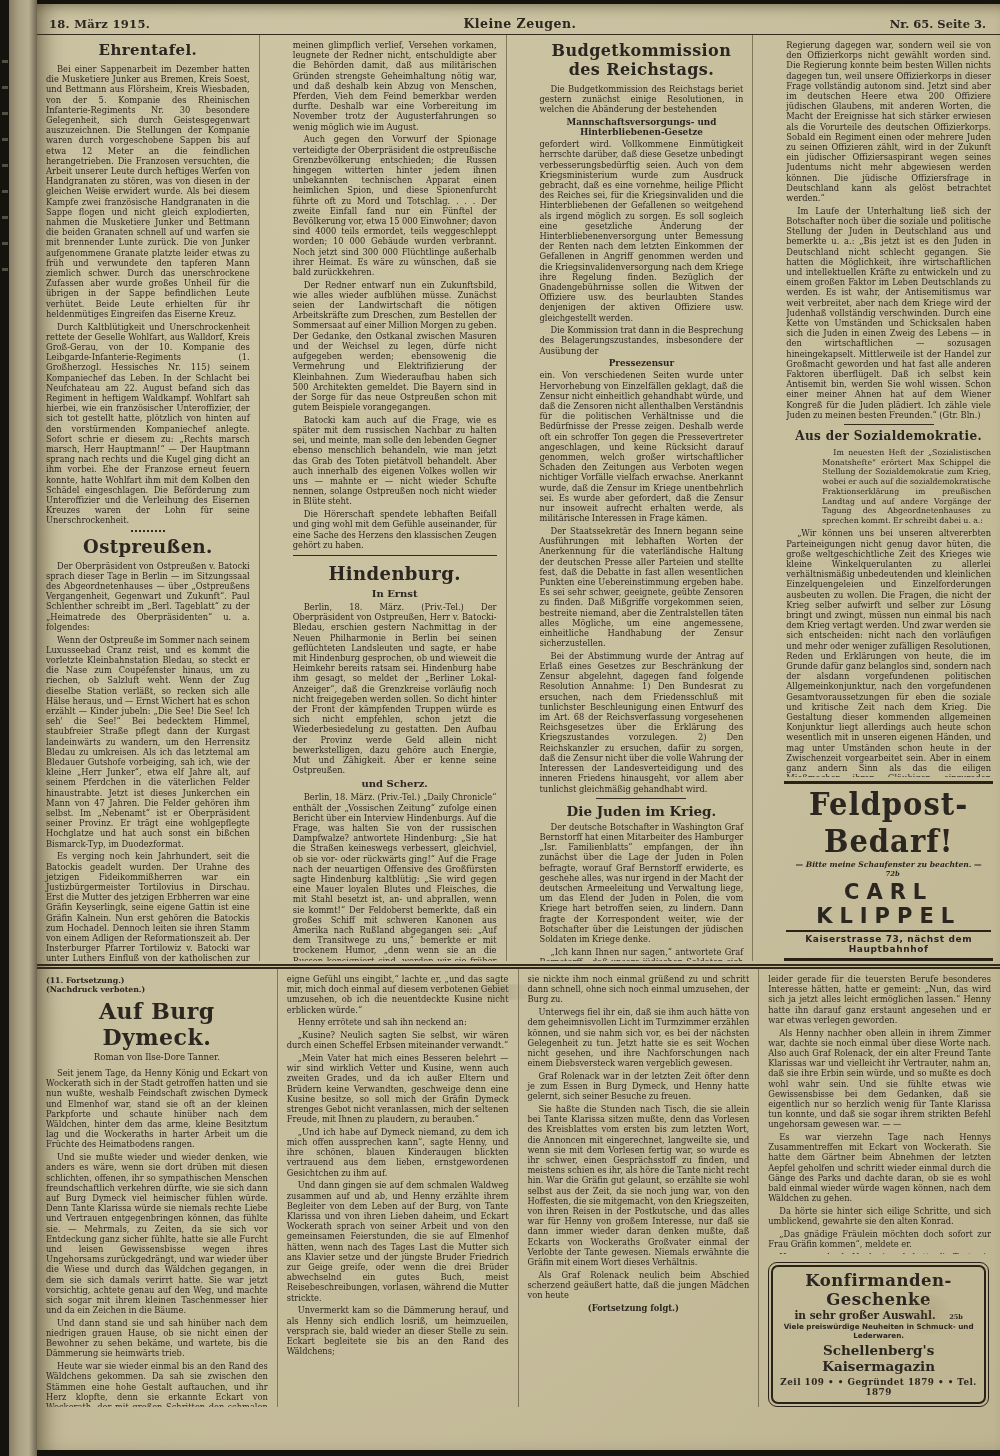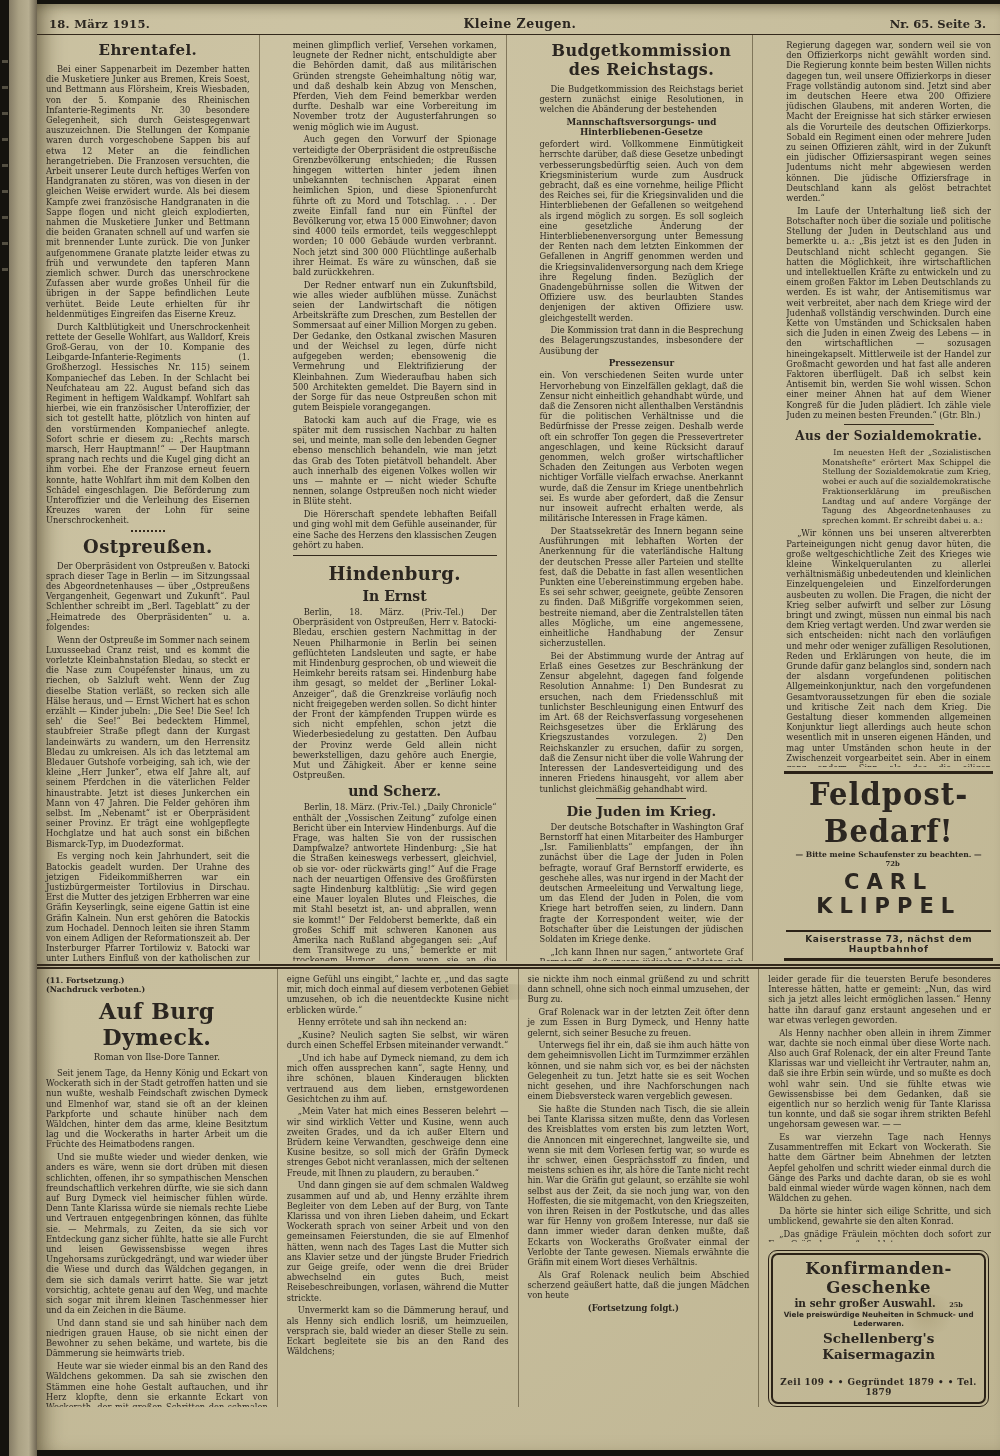--- a/index.html
+++ b/index.html
@@ -33,51 +33,51 @@
        border-right:1px solid rgba(70,58,35,.55);}
   .col:last-child{border-right:none;}
 
   .para{font-size:8.3px;line-height:1.23;text-align:justify;text-indent:11px;
         margin:0 0 2.5px 0;word-spacing:-.2px;}
   .cont-first .para:first-child{text-indent:0;}
   .intro .para{font-size:7.8px;margin-left:36px;line-height:1.25;}
 
   .h-md{font-size:15px;font-weight:bold;text-align:center;margin:1px 0 5px;letter-spacing:.4px;}
   .h-lg{font-size:18px;font-weight:bold;text-align:center;margin:4px 0 4px;letter-spacing:.4px;}
-  .subhead{font-size:14px;font-weight:bold;text-align:center;margin:3px 0 3px;}
+  .subhead{font-size:10px;font-weight:bold;text-align:center;margin:3px 0 3px;}
   .inline-subhead{font-size:8.8px;font-weight:bold;text-align:center;margin:2px 0 2px;}
   .rule-above{border-top:1.5px solid #33291c;padding-top:3px;margin-top:5px;}
   hr.orn{border:none;width:34px;margin:4px auto;border-top:2px dotted #33291c;}
   hr.orn-long{border:none;width:90px;margin:4px auto;border-top:1.5px solid #33291c;}
 
   
   .feldpost{border-top:3px solid #2b2217;border-bottom:3px solid #2b2217;
     margin:4px -2px 0 -2px;padding:5px 2px 4px;text-align:center;}
   .fp-big{font-size:29px;font-weight:bold;letter-spacing:1px;transform:scaleY(1.08);margin:0 0 3px;}
-  .fp-note{font-size:7.6px;font-weight:bold;}
+  .fp-note{font-size:7.6px;font-weight:bold;font-style:italic;}
   .fp-ref{font-size:6.8px;margin-left:8px;}
   .fp-name{font-family:"DejaVu Sans",sans-serif;font-size:21px;font-weight:bold;letter-spacing:7px;margin:2px 0 1px;}
   .fp-addr{font-family:"DejaVu Sans",sans-serif;font-size:9px;font-weight:bold;border-top:2px solid #2b2217;
-    margin-top:12px;padding-top:2px;letter-spacing:.6px;}
+    margin-top:2px;padding-top:2px;letter-spacing:.6px;}
 
   
   .novel-meta{display:flex;justify-content:space-between;font-size:7.8px;font-weight:bold;margin:2px 0 4px;flex-direction:column;}
   .novel-title{font-size:22px;font-weight:bold;text-align:center;margin:0 0 2px;letter-spacing:.5px;}
   .novel-sub{font-size:8.6px;text-align:center;margin:0 0 6px;}
   .tbc{font-size:8.3px;font-weight:bold;text-align:center;margin:3px 10px 0 0;}
 
   
   .konf-outer{border:1.5px solid #2b2217;border-radius:9px;padding:2px;margin:8px 2px 0 0;}
   .konf{border:2.5px solid #2b2217;border-radius:7px;text-align:center;padding:4px 4px 5px;}
   .k1{font-size:16.5px;font-weight:bold;letter-spacing:.5px;}
   .k2{font-size:10.5px;font-weight:bold;}
   .k-ref{font-size:6.5px;margin-left:10px;}
   .k3{font-family:"DejaVu Sans",sans-serif;font-size:7.2px;font-weight:bold;margin-top:1px;}
   .k4{font-size:13.5px;font-weight:bold;margin-top:2px;}
-  .k5{font-size:8.8px;font-weight:bold;margin-top:15px;letter-spacing:.5px;}
+  .k5{font-size:8.8px;font-weight:bold;margin-top:3px;letter-spacing:.5px;}
 
   .col4-top{display:flex;flex-direction:column;height:100%;}
   .col4-text{flex:1;overflow:hidden;}
   .col4-bottom{display:flex;flex-direction:column;height:100%;}
   .col4-b-text{height:320px;overflow:hidden;}
 </style>
 </head>
 <body>
 
 <div class="prev-page"></div>
@@ -221,32 +221,32 @@
           <p class="para">Und dann stand sie und sah hinüber nach dem niedrigen grauen Hause, ob sie nicht einen der Bewohner zu sehen bekäme, und wartete, bis die Dämmerung sie heimwärts trieb.</p>
           <p class="para">Heute war sie wieder einmal bis an den Rand des Wäldchens gekommen. Da sah sie zwischen den Stämmen eine hohe Gestalt auftauchen, und ihr Herz klopfte, denn sie erkannte Eckart von Wockerath, der mit großen Schritten den schmalen Weg herabkam. „Das sagte mir das</p>
         </div>
     </div>
 
     <div class="col">
       <div class="cont-first">
           <p class="para">eigne Gefühl uns eingibt,“ lachte er, „und das sagte mir, mich doch einmal auf diesem verbotenen Gebiet umzusehen, ob ich die neuentdeckte Kusine nicht erblicken würde.“</p>
           <p class="para">Henny errötete und sah ihn neckend an:</p>
           <p class="para">„Kusine? Neulich sagten Sie selbst, wir wären durch einen Scheffel Erbsen miteinander verwandt.“</p>
+          <p class="para">„Mein Vater hat mich eines Besseren belehrt — wir sind wirklich Vetter und Kusine, wenn auch zweiten Grades, und da ich außer Eltern und Brüdern keine Verwandten, geschweige denn eine Kusine besitze, so soll mich der Gräfin Dymeck strenges Gebot nicht veranlassen, mich der seltenen Freude, mit Ihnen zu plaudern, zu berauben.“</p>
           <p class="para">„Und ich habe auf Dymeck niemand, zu dem ich mich offen aussprechen kann“, sagte Henny, und ihre schönen, blauen Kinderaugen blickten vertrauend aus dem lieben, ernstgewordenen Gesichtchen zu ihm auf.</p>
-          <p class="para">„Mein Vater hat mich eines Besseren belehrt — wir sind wirklich Vetter und Kusine, wenn auch zweiten Grades, und da ich außer Eltern und Brüdern keine Verwandten, geschweige denn eine Kusine besitze, so soll mich der Gräfin Dymeck strenges Gebot nicht veranlassen, mich der seltenen Freude, mit Ihnen zu plaudern, zu berauben.“</p>
           <p class="para">Und dann gingen sie auf dem schmalen Waldweg zusammen auf und ab, und Henny erzählte ihrem Begleiter von dem Leben auf der Burg, von Tante Klarissa und von ihren Lieben daheim, und Eckart Wockerath sprach von seiner Arbeit und von den gemeinsamen Feierstunden, die sie auf Elmenhof hätten, wenn nach des Tages Last die Mutter sich ans Klavier setze und der jüngste Bruder Friedrich zur Geige greife, oder wenn die drei Brüder abwechselnd ein gutes Buch, meist Reisebeschreibungen, vorlasen, während die Mutter strickte.</p>
           <p class="para">Unvermerkt kam so die Dämmerung herauf, und als Henny sich endlich losriß, um heimzueilen, versprach sie, bald wieder an dieser Stelle zu sein. Eckart begleitete sie bis an den Rand des Wäldchens;</p>
         </div>
     </div>
 
     <div class="col">
       <div class="cont-first">
           <p class="para">sie nickte ihm noch einmal grüßend zu und schritt dann schnell, ohne sich noch einmal umzusehen, der Burg zu.</p>
+          <p class="para">Unterwegs fiel ihr ein, daß sie ihm auch hätte von dem geheimnisvollen Licht im Turmzimmer erzählen können, und sie nahm sich vor, es bei der nächsten Gelegenheit zu tun. Jetzt hatte sie es seit Wochen nicht gesehen, und ihre Nachforschungen nach einem Diebsversteck waren vergeblich gewesen.</p>
           <p class="para">Graf Rolenack war in der letzten Zeit öfter denn je zum Essen in Burg Dymeck, und Henny hatte gelernt, sich seiner Besuche zu freuen.</p>
-          <p class="para">Unterwegs fiel ihr ein, daß sie ihm auch hätte von dem geheimnisvollen Licht im Turmzimmer erzählen können, und sie nahm sich vor, es bei der nächsten Gelegenheit zu tun. Jetzt hatte sie es seit Wochen nicht gesehen, und ihre Nachforschungen nach einem Diebsversteck waren vergeblich gewesen.</p>
           <p class="para">Sie haßte die Stunden nach Tisch, die sie allein bei Tante Klarissa sitzen mußte, denn das Vorlesen des Kreisblattes vom ersten bis zum letzten Wort, die Annoncen mit eingerechnet, langweilte sie, und wenn sie mit dem Vorlesen fertig war, so wurde es ihr schwer, einen Gesprächsstoff zu finden, und meistens schien es ihr, als höre die Tante nicht recht hin. War die Gräfin gut gelaunt, so erzählte sie wohl selbst aus der Zeit, da sie noch jung war, von den Hoffesten, die sie mitgemacht, von den Kriegszeiten, von ihren Reisen in der Postkutsche, und das alles war für Henny von großem Interesse, nur daß sie dann immer wieder daran denken mußte, daß Eckarts von Wockeraths Großvater einmal der Verlobte der Tante gewesen. Niemals erwähnte die Gräfin mit einem Wort dieses Verhältnis.</p>
           <p class="para">Als Graf Rolenack neulich beim Abschied scherzend geäußert hatte, daß die jungen Mädchen von heute</p>
         </div>
       <div class="tbc">(Fortsetzung folgt.)</div>
     </div>
 
     <div class="col col4-bottom">
       <div class="col4-b-text cont-first">
           <p class="para">leider gerade für die teuersten Berufe besonderes Interesse hätten, hatte er gemeint: „Nun, das wird sich ja jetzt alles leicht ermöglichen lassen.“ Henny hatte ihn darauf ganz erstaunt angesehen und er war etwas verlegen geworden.</p>
           <p class="para">Als Henny nachher oben allein in ihrem Zimmer war, dachte sie noch einmal über diese Worte nach. Also auch Graf Rolenack, der ein alter Freund Tante Klarissas war und vielleicht ihr Vertrauter, nahm an, daß sie ihre Erbin sein würde, und so mußte es doch wohl wahr sein. Und sie fühlte etwas wie Gewissensbisse bei dem Gedanken, daß sie eigentlich nur so herzlich wenig für Tante Klarissa tun konnte, und daß sie sogar ihrem strikten Befehl ungehorsam gewesen war. — —</p>

